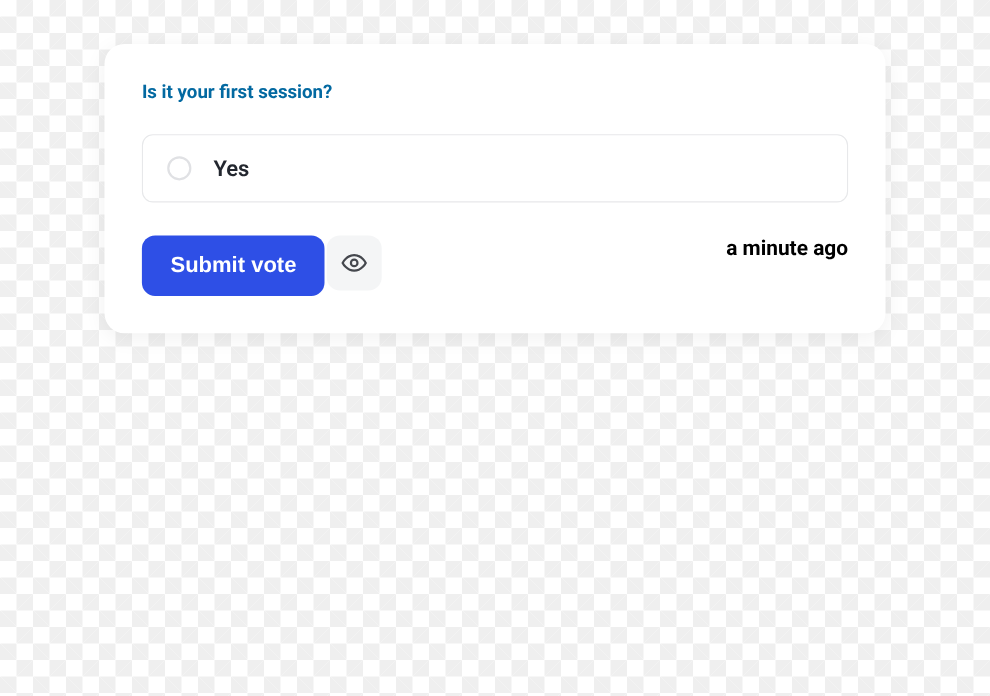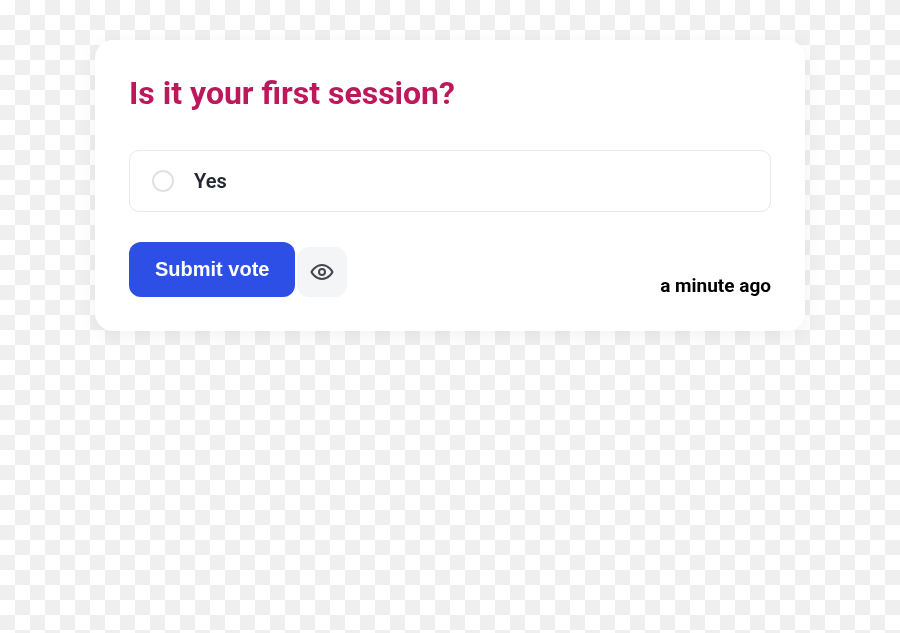--- a/index.html
+++ b/index.html
@@ -22,24 +22,24 @@
       padding: 40px 95px;
     }
     .card {
       background: #ffffff;
       border-radius: 18px;
       box-shadow: 0 4px 20px rgba(0,0,0,0.06);
       padding: 34px 34px 34px 34px;
       width: 100%;
     }
     .title {
-      font-size: 32px;
+      font-size: 17px;
       font-weight: 700;
-      color: #be185d;
-      margin-bottom: 38px;
+      color: #0369a1;
+      margin-bottom: 28px;
     }
     .options {
       display: flex;
       flex-direction: column;
       gap: 6px;
       margin-bottom: 30px;
     }
     .option {
       border: 1px solid #e7e8ea;
       border-radius: 10px;
@@ -57,21 +57,21 @@
       border: 2px solid #e0e1e4;
       flex-shrink: 0;
     }
     .option-label {
       font-size: 20px;
       font-weight: 600;
       color: #23272f;
     }
     .footer {
       display: flex;
-      align-items: flex-end;
+      align-items: flex-start;
       gap: 2px;
     }
     .submit-btn {
       background: #2e4fe6;
       color: #ffffff;
       border: none;
       border-radius: 12px;
       padding: 16px 26px;
       font-size: 20px;
       font-weight: 700;

